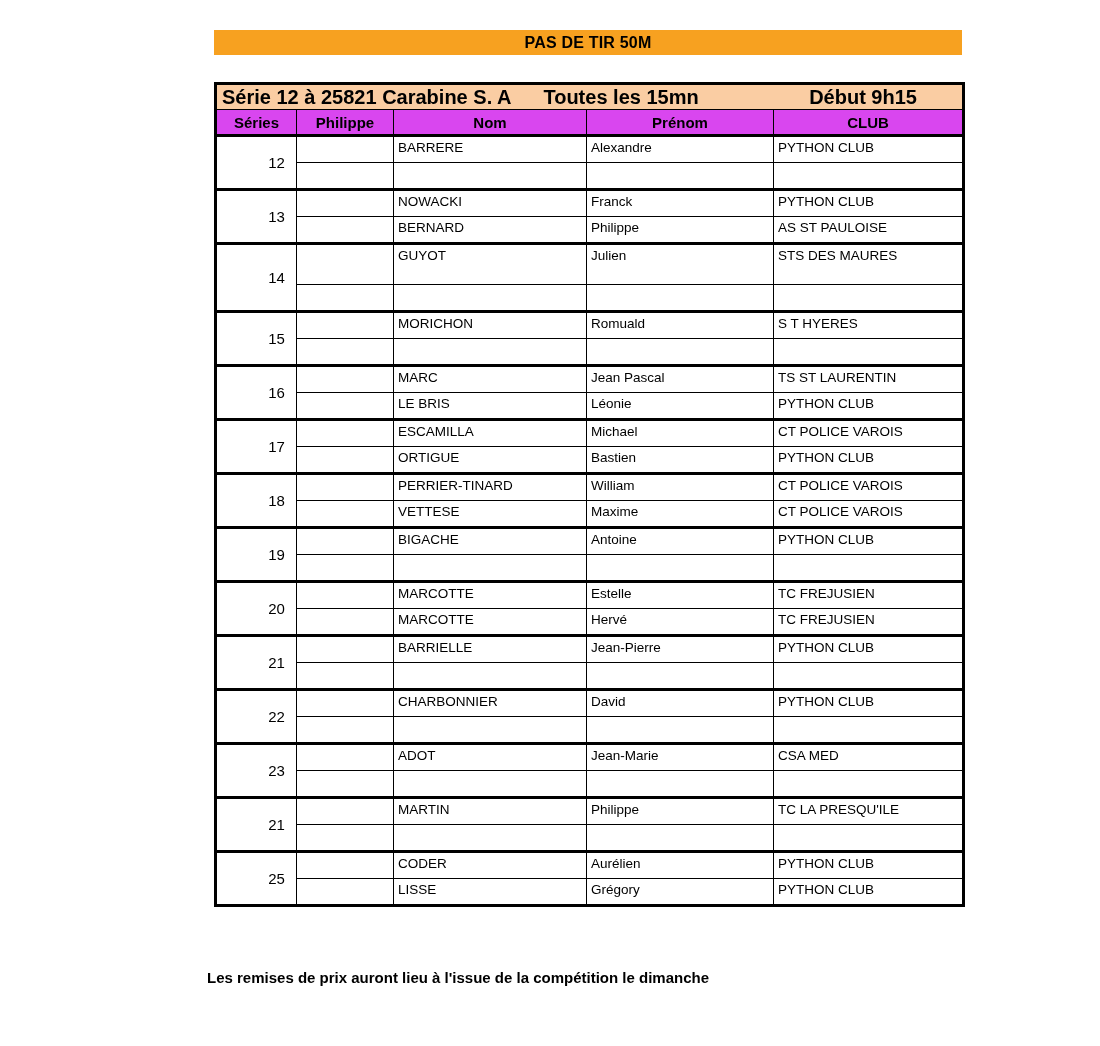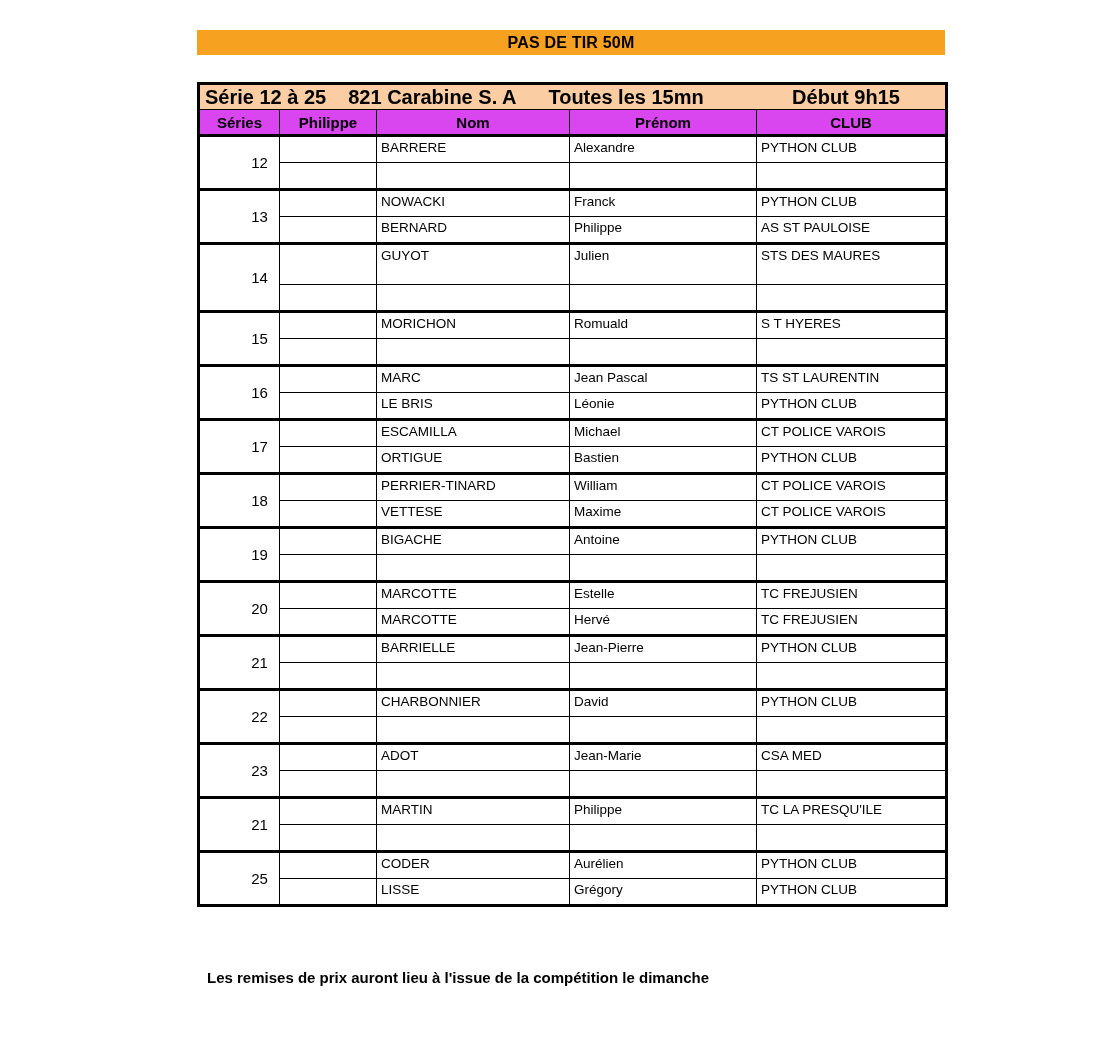--- a/index.html
+++ b/index.html
@@ -12,21 +12,21 @@
   body {
     width: 1100px;
     height: 1046px;
     position: relative;
     font-family: "Liberation Sans", sans-serif;
     color: var(--ink);
     overflow: hidden;
   }
   .sheet {
     position: absolute;
-    left: 197px;
+    left: 214px;
     top: 30px;
     width: 748px;
   }
   .title-bar {
     background: var(--title-bg);
     height: 25px;
     display: flex;
     align-items: center;
     justify-content: center;
     font-size: 16px;
@@ -50,21 +50,21 @@
     height: 26px;
     padding: 0 5px;
     border-bottom: 2px solid var(--ink);
   }
   .session-flex {
     display: flex;
     align-items: center;
     font-size: 20px;
     font-weight: bold;
   }
-  .session-flex .evt { margin-left: 22px; }
+  .session-flex .evt { }
   .session-flex .interval { margin-left: 32px; }
   .session-flex .start {
     margin-left: auto;
     width: 188px;
     text-align: center;
   }
   .schedule-table th {
     height: 26px;
     font-size: 15px;
     font-weight: bold;

